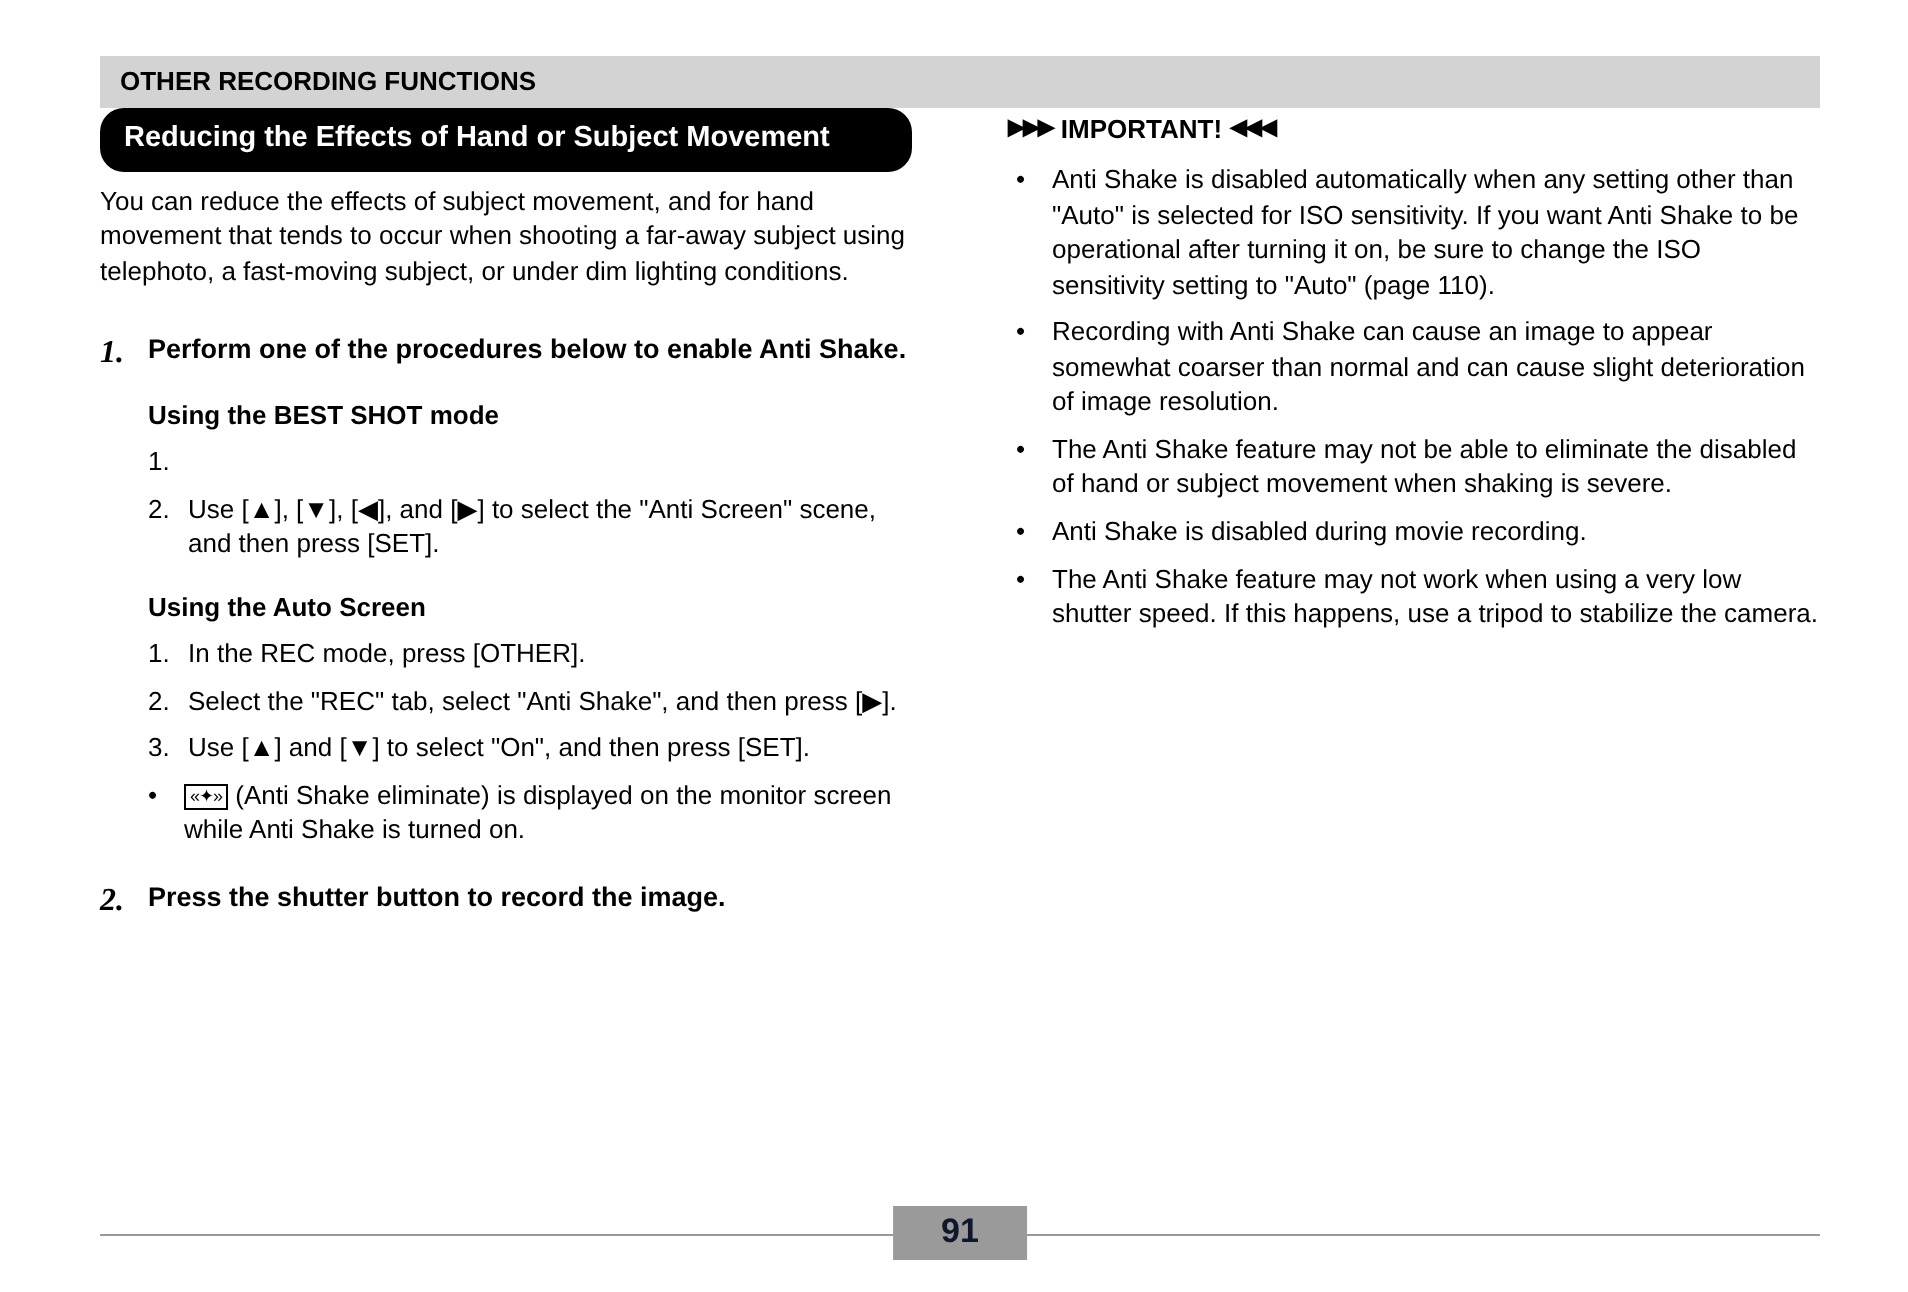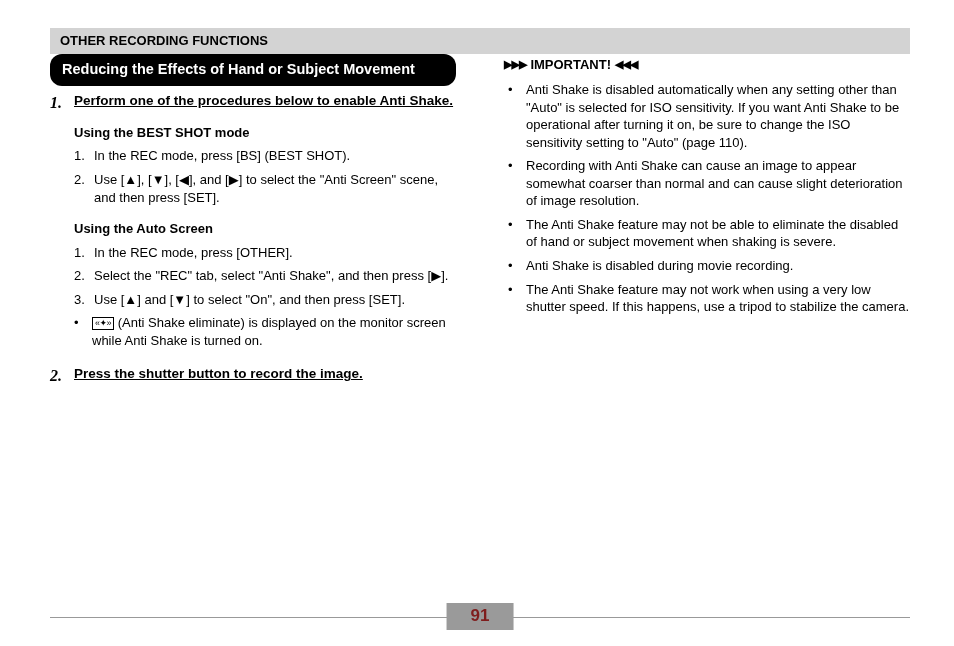--- a/index.html
+++ b/index.html
@@ -50,21 +50,20 @@
   .step-num {
     font-weight: bold;
     font-style: italic;
     font-size: 16px;
     font-family: "Times New Roman", serif;
     min-width: 16px;
   }
   .step-head {
     font-weight: bold;
     font-size: 13.5px;
-    text-decoration: underline;
   }
   .sub-head {
     font-weight: bold;
     margin-top: 14px;
     margin-bottom: 6px;
     font-size: 13px;
   }
   .ol-item {
     display: flex;
     gap: 6px;
@@ -103,51 +102,51 @@
   .hr {
     border: none;
     border-top: 1px solid #999;
   }
   .page-num {
     position: absolute;
     left: 50%;
     top: -14px;
     transform: translateX(-50%);
     background: #9a9a9a;
-    color: #7f1d1d;
+    color: #0f172a;
     font-weight: bold;
     font-size: 17px;
     padding: 2px 24px;
   }
   .tri { font-family: Arial, sans-serif; }
   .step-body { flex: 1; }
 </style>
 </head>
 <body>
 
 <div class="page">
 
   <div class="top-bar">OTHER RECORDING FUNCTIONS</div>
 
   <div class="columns">
 
     <div class="col">
 
       <div class="section-pill">Reducing the Effects of Hand or Subject Movement</div>
 
+      <p class="intro">You can reduce the effects of subject movement, and for hand movement that tends to occur when shooting a far-away subject using telephoto, a fast-moving subject, or under dim lighting conditions.</p>
 
       <div class="step">
         <div class="step-num">1.</div>
         <div class="step-body">
           <div class="step-head">Perform one of the procedures below to enable Anti Shake.</div>
 
           <div class="sub-head">Using the BEST SHOT mode</div>
           <div class="ol-item">
             <span class="ol-num">1.</span>
-            <span>In the REC mode, press [BS] (BEST SHOT).</span>
           </div>
           <div class="ol-item">
             <span class="ol-num">2.</span>
             <span class="tri">Use [▲], [▼], [◀], and [▶] to select the "Anti Screen" scene, and then press [SET].</span>
           </div>
 
           <div class="sub-head">Using the Auto Screen</div>
           <div class="ol-item">
             <span class="ol-num">1.</span>
             <span>In the REC mode, press [OTHER].</span>

